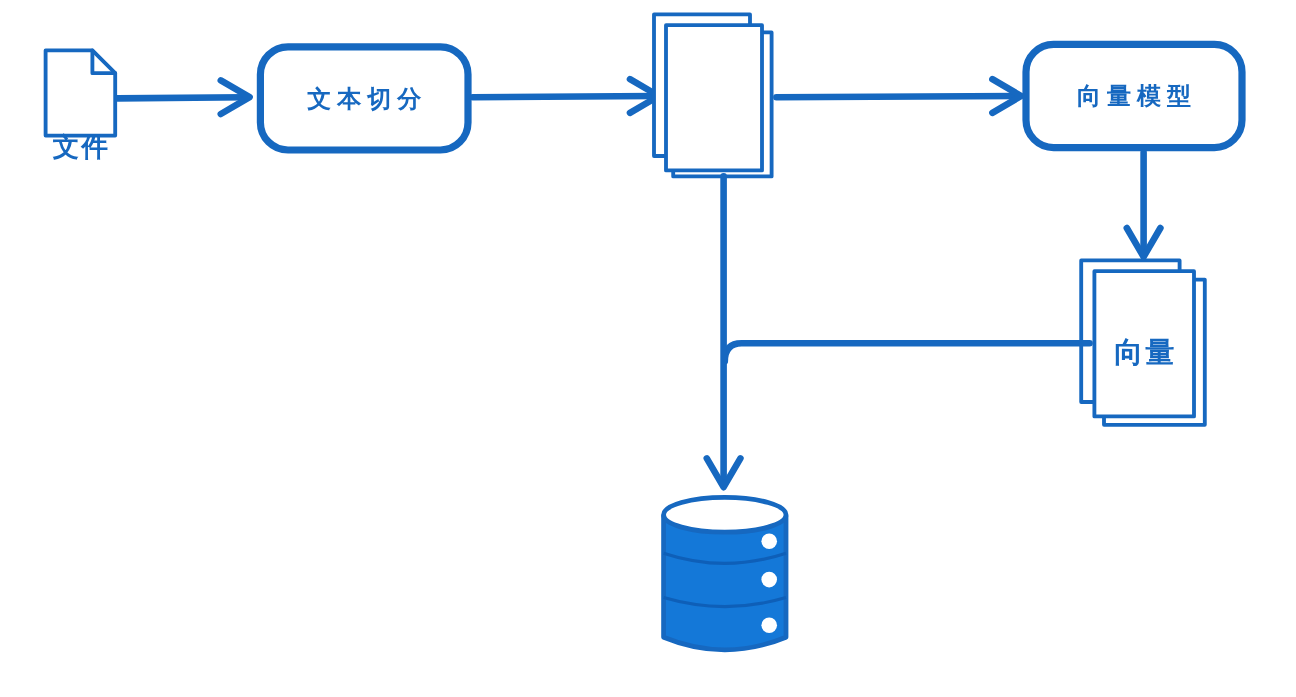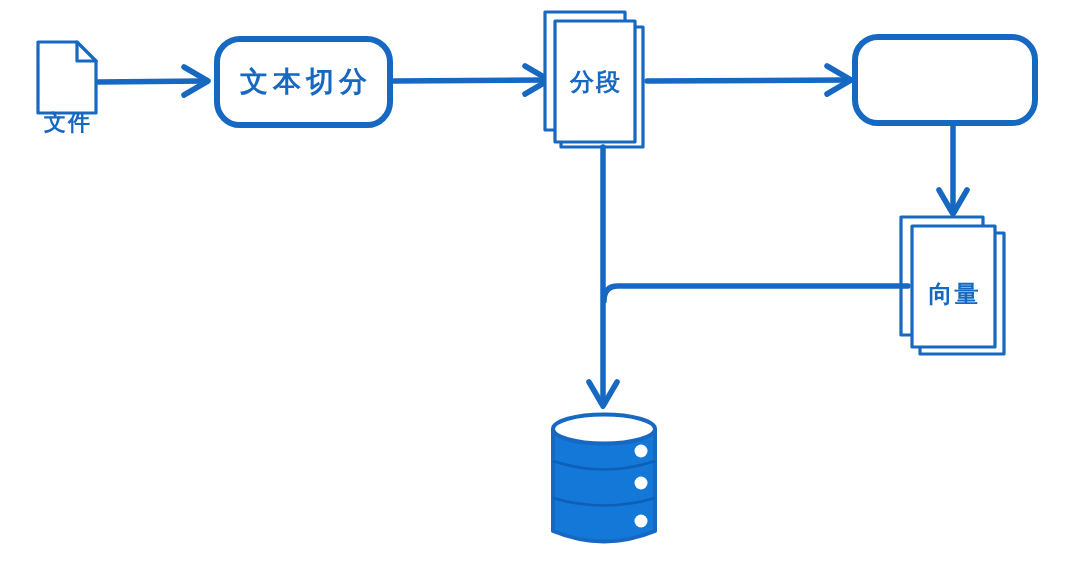--- a/index.html
+++ b/index.html
@@ -10,21 +10,21 @@
     font-family:"Liberation Sans",sans-serif;
     overflow:hidden;
   }
   .canvas > svg{position:absolute;left:0;top:0;}
   .stroke{stroke:var(--stroke,#1668C0);fill:none;stroke-linecap:round;stroke-linejoin:round;}
   .sheet{stroke:var(--stroke,#1668C0);fill:#ffffff;stroke-width:3.2;stroke-linejoin:round;}
   .node-label{
     position:absolute;display:flex;align-items:center;justify-content:center;
     color:var(--text,#1668C0);font-weight:600;pointer-events:none;white-space:nowrap;
   }
-  .lbl-box{font-size:28px;letter-spacing:5px;text-indent:5px;}
+  .lbl-box{font-size:20px;letter-spacing:5px;text-indent:5px;}
   .lbl-sheet{font-size:24px;letter-spacing:2px;text-indent:2px;}
   .lbl-file{font-size:22px;letter-spacing:2px;}
 </style>
 </head>
 <body>
 
 <div class="canvas">
 
   <svg width="1080" height="581" viewBox="0 0 1080 581">
 
@@ -90,17 +90,17 @@
       <circle cx="641" cy="451" r="6.5" fill="#ffffff"></circle>
       <circle cx="641" cy="483" r="6.5" fill="#ffffff"></circle>
       <circle cx="641" cy="521" r="6.5" fill="#ffffff"></circle>
     </g>
   </svg>
 
   <div class="node-label lbl-file" style="left:28px; top:108px; width:80px;  height:30px;">文件</div>
 
   <div class="node-label lbl-box" style="left:217px;top:39px;  width:173px; height:86px;">文本切分</div>
 
-  <div class="node-label lbl-sheet" style="left:555px;top:21px;  width:80px;  height:121px;">分段</div>
 
+  <div class="node-label lbl-box" style="left:855px;top:37px;  width:180px; height:86px;">向量模型</div>
 
   <div class="node-label lbl-sheet" style="left:912px;top:226px; width:83px;  height:135px;">向量</div>
 </div>
 
 </body></html>

